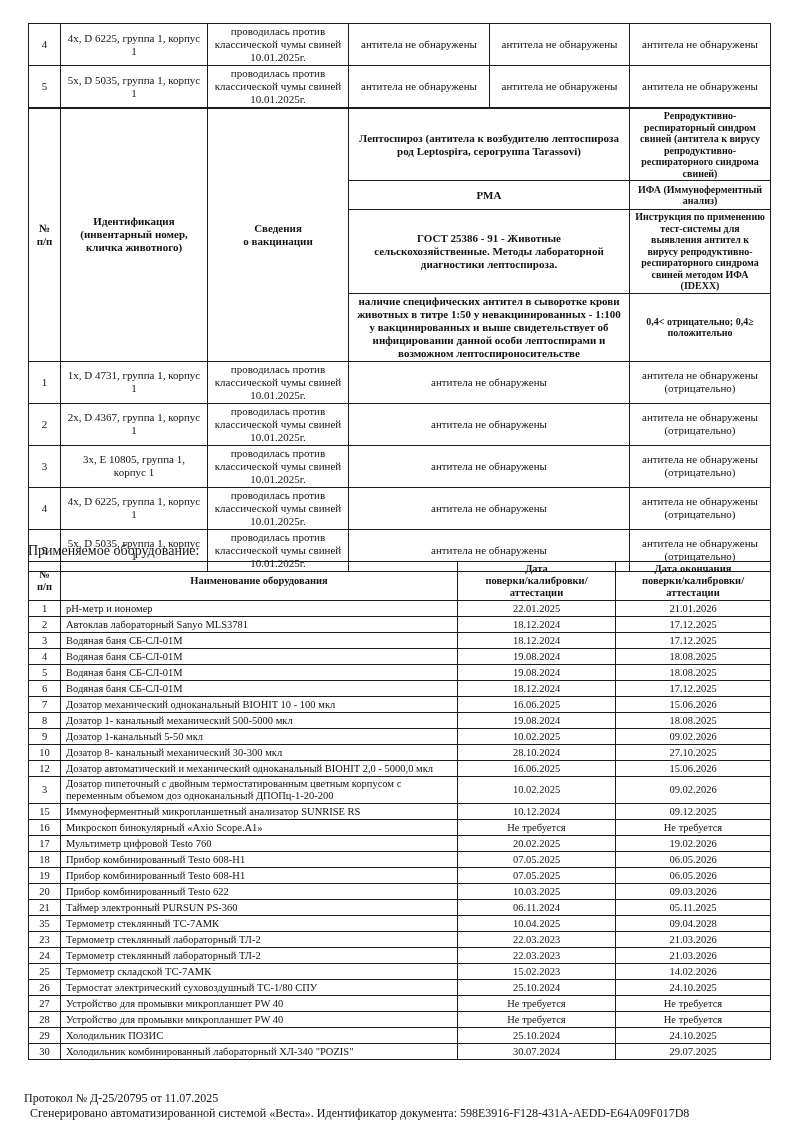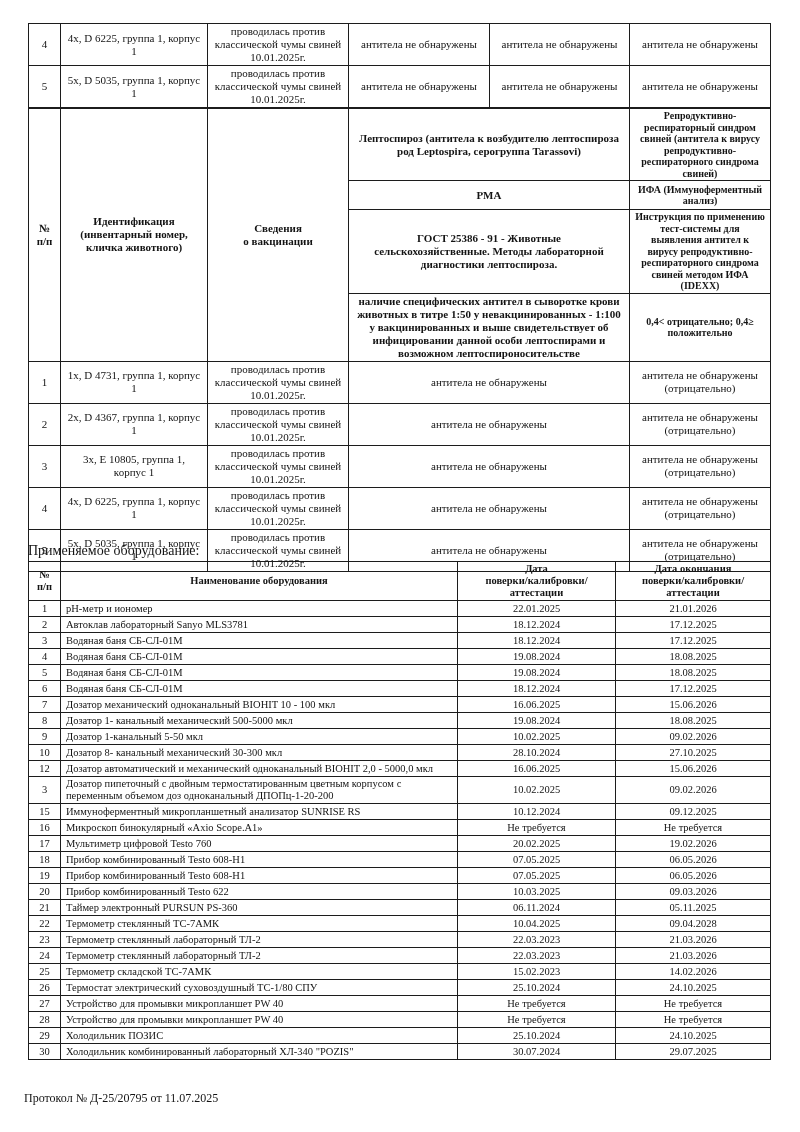--- a/index.html
+++ b/index.html
@@ -302,21 +302,21 @@
         </tr>
 
         <tr>
           <td>21</td>
           <td class="name">Таймер электронный PURSUN PS-360</td>
           <td>06.11.2024</td>
           <td>05.11.2025</td>
         </tr>
 
         <tr>
-          <td>22</td>
+          <td>35</td>
           <td class="name">Термометр стеклянный ТС-7АМК</td>
           <td>10.04.2025</td>
           <td>09.04.2028</td>
         </tr>
 
         <tr>
           <td>23</td>
           <td class="name">Термометр стеклянный лабораторный ТЛ-2</td>
           <td>22.03.2023</td>
           <td>21.03.2026</td>
@@ -367,15 +367,16 @@
         <tr>
           <td>30</td>
           <td class="name">Холодильник комбинированный лабораторный ХЛ-340 "POZIS"</td>
           <td>30.07.2024</td>
           <td>29.07.2025</td>
         </tr>
       </tbody>
   </table>
 
   <div class="f f1">Протокол № Д-25/20795 от 11.07.2025</div>
+  <div class="f f2">Сгенерировано автоматизированной системой «Веста». Идентификатор документа: 598E3916-F128-431A-AEDD-E64A09F017D8</div>
   <div class="f f3">Стр. 3 из 4</div>
 
 </div>
 
 </body></html>

